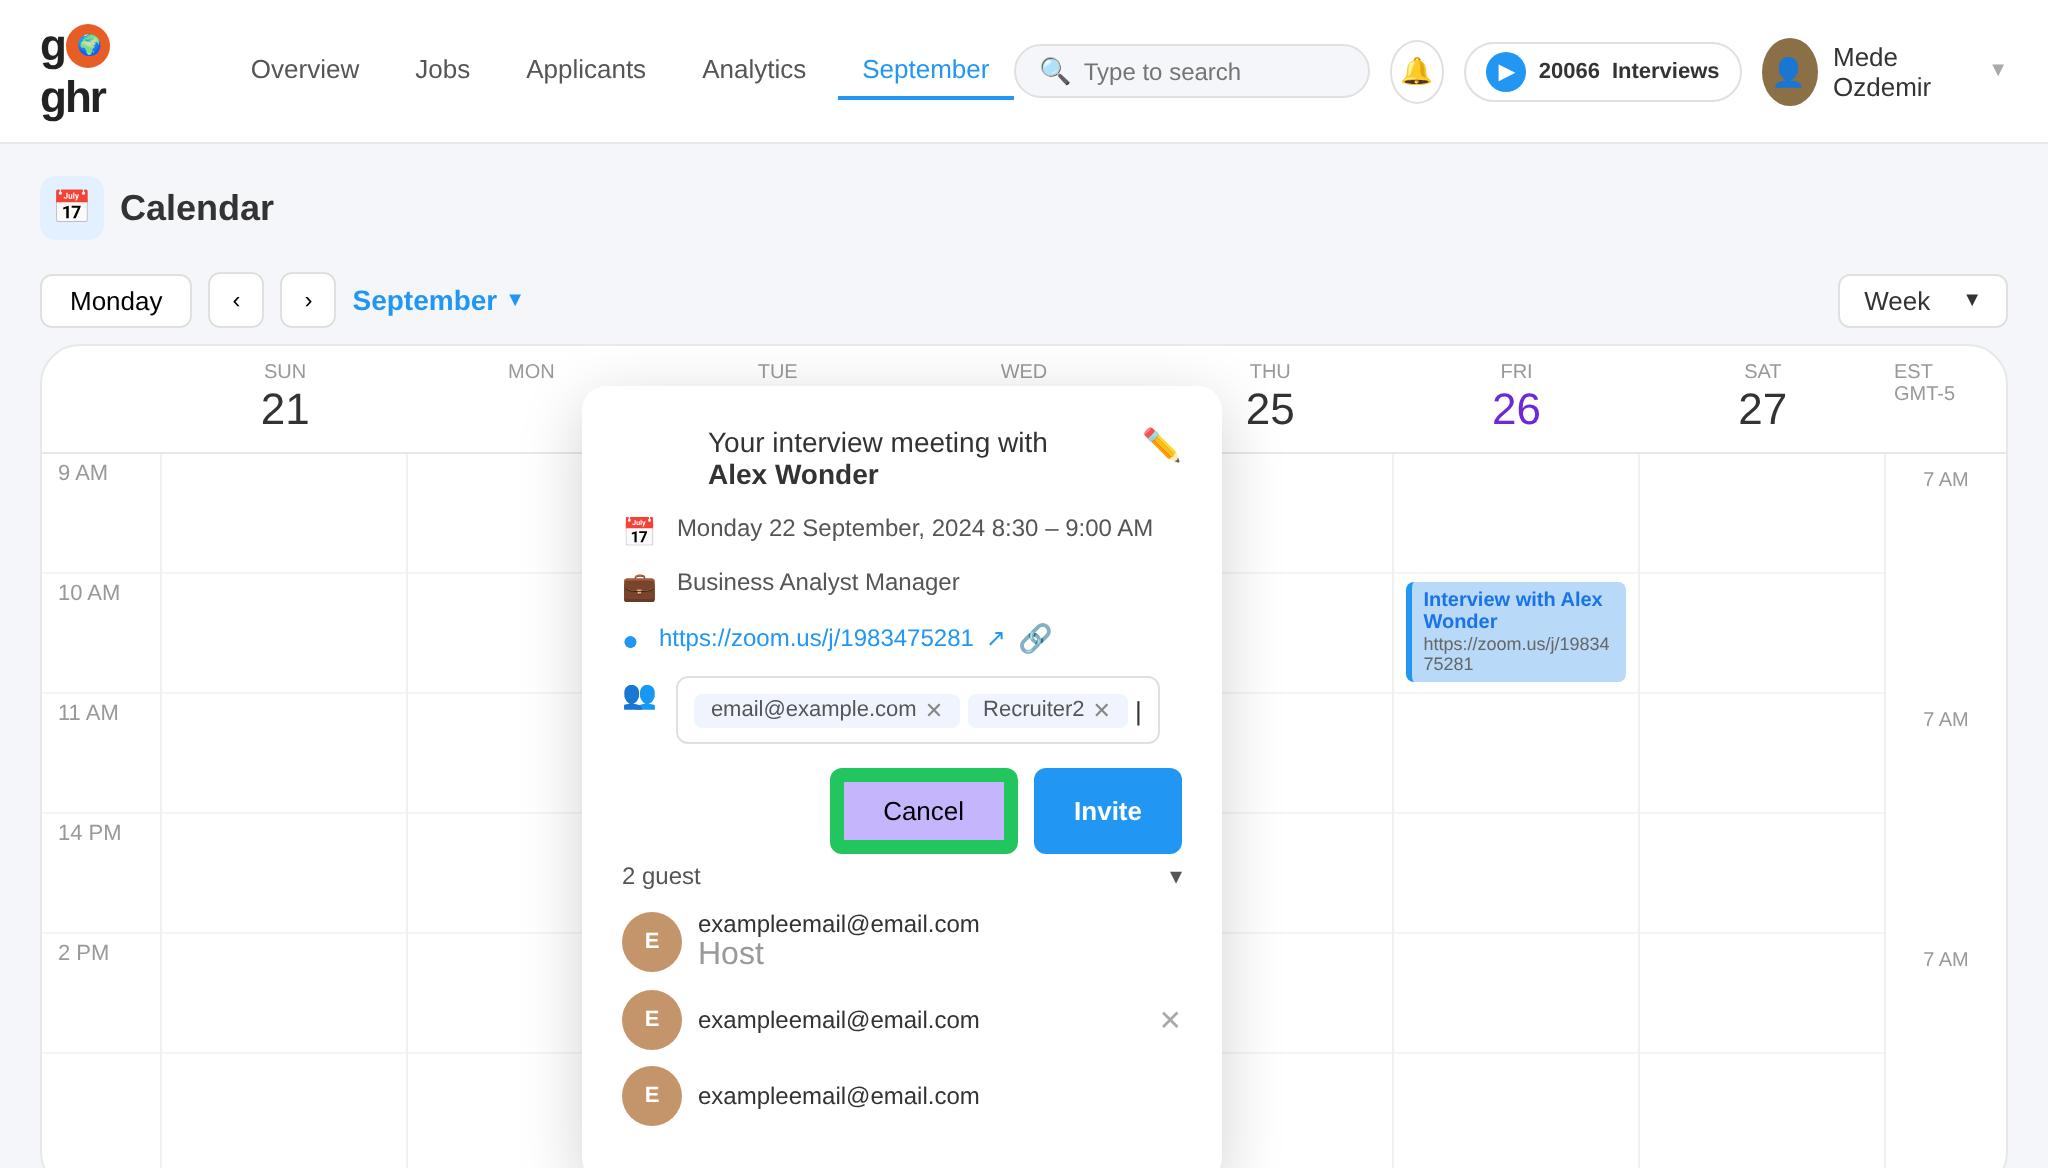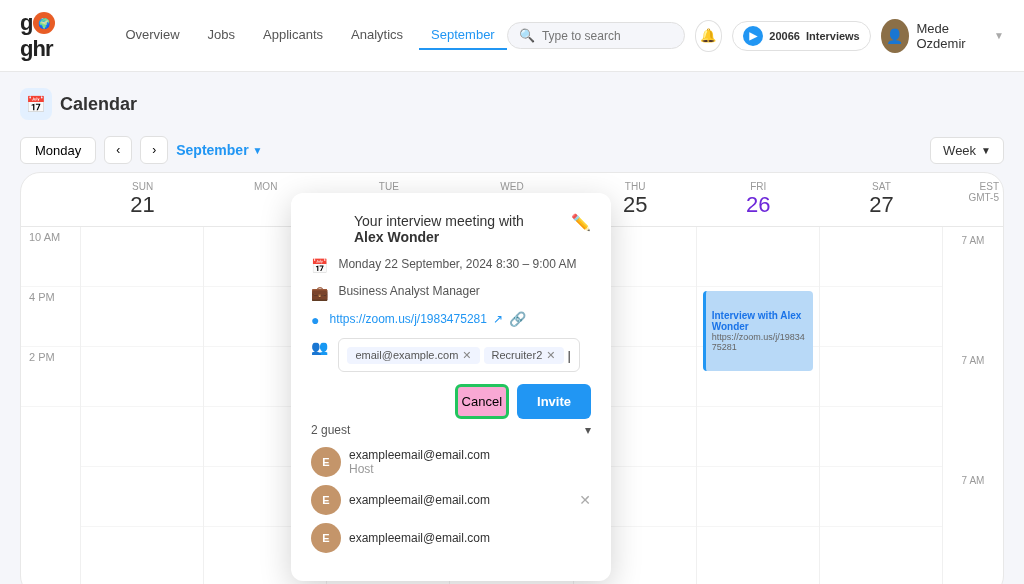--- a/index.html
+++ b/index.html
@@ -29,65 +29,65 @@
     .main { padding: 16px 20px; }
     .calendar-header-row { display: flex; align-items: center; gap: 8px; margin-bottom: 16px; }
     .calendar-icon { width: 32px; height: 32px; background: #e3f0ff; border-radius: 8px; display: flex; align-items: center; justify-content: center; }
     .calendar-title { font-size: 18px; font-weight: 600; }
 
     
     .cal-toolbar { display: flex; align-items: center; gap: 8px; margin-bottom: 8px; }
     .today-btn { padding: 5px 14px; border: 1px solid #e0e0e0; background: #fff; border-radius: 6px; cursor: pointer; font-size: 13px; font-weight: 500; }
     .arrow-btn { width: 28px; height: 28px; border: 1px solid #e0e0e0; background: #fff; border-radius: 6px; cursor: pointer; display: flex; align-items: center; justify-content: center; font-size: 12px; }
     .month-selector { display: flex; align-items: center; gap: 4px; color: #2196F3; font-weight: 600; font-size: 14px; cursor: pointer; }
-    .week-selector { margin-left: auto; display: flex; align-items: center; border: 1px solid #e0e0e0; border-radius: 6px; background: #fff; padding: 5px 12px; gap: 5px; cursor: pointer; font-size: 13px; font-weight: 500; }
+    .week-selector { margin-left: auto; display: flex; align-items: center; border: 1px solid #e0e0e0; border-radius: 6px; background: #fff; padding: 5px 12px; gap: 16px; cursor: pointer; font-size: 13px; font-weight: 500; }
 
     
     .cal-grid-wrapper { background: #fff; border: 1px solid #e8e8e8; border-radius: 20px; overflow: hidden; position: relative; }
     .cal-header { display: grid; grid-template-columns: 60px repeat(7, 1fr) 60px; border-bottom: 1px solid #e8e8e8; }
     .cal-header-cell { padding: 8px 4px; text-align: center; }
     .cal-header-cell .dow { font-size: 10px; color: #999; font-weight: 500; text-transform: uppercase; }
     .cal-header-cell .dom { font-size: 22px; font-weight: 300; color: #333; }
     .cal-header-cell .dom.today { color: #6d28d9; }
     .cal-body { display: grid; grid-template-columns: 60px repeat(7, 1fr) 60px; }
     .time-col { border-right: 1px solid #f0f0f0; }
     .time-slot { height: 60px; display: flex; align-items: flex-start; padding: 4px 8px 0; font-size: 11px; color: #999; border-bottom: 1px solid #f5f5f5; }
     .day-col { border-right: 1px solid #f0f0f0; position: relative; }
     .day-cell { height: 60px; border-bottom: 1px solid #f5f5f5; }
     .est-col { display: flex; flex-direction: column; align-items: center; font-size: 10px; color: #999; padding: 4px; }
-    .est-label { text-align: right; font-size: 10px; color: #999; margin-bottom: 2px; }
+    .est-label { text-align: left; font-size: 10px; color: #999; margin-bottom: 2px; }
 
     
     .popup-overlay { position: absolute; top: 0; left: 0; right: 0; bottom: 0; z-index: 100; pointer-events: none; }
     .popup { position: absolute; background: #fff; border-radius: 12px; box-shadow: 0 8px 32px rgba(0,0,0,0.18); width: 320px; pointer-events: all; padding: 20px; top: 20px; left: 270px; }
     .popup-header { display: flex; justify-content: space-between; align-items: flex-start; margin-bottom: 12px; margin-left: 43px; }
     .popup-title { font-size: 14px; color: #333; }
     .popup-edit-btn { background: none; border: none; cursor: pointer; color: #999; font-size: 16px; }
     .popup-row { display: flex; align-items: flex-start; gap: 10px; margin-bottom: 10px; font-size: 12px; color: #555; }
     .popup-icon { color: #888; font-size: 14px; margin-top: 1px; flex-shrink: 0; }
     .popup-link { color: #2196F3; text-decoration: none; font-size: 12px; }
     .popup-link-row { display: flex; align-items: center; gap: 6px; }
     .tag-input-area { display: flex; align-items: center; flex-wrap: wrap; gap: 4px; border: 1px solid #e0e0e0; border-radius: 6px; padding: 6px 8px; min-height: 34px; }
     .tag { display: flex; align-items: center; background: #f0f4ff; border-radius: 4px; padding: 2px 8px; font-size: 11px; gap: 4px; }
     .tag .close { cursor: pointer; color: #888; font-size: 11px; }
     .tag-cursor { font-size: 13px; color: #333; }
     .popup-actions { display: flex; justify-content: flex-end; gap: 8px; margin-top: 12px; }
-    .btn-cancel { padding: 7px 4px; border: 3px solid #22c55e; background: #f9a8d4; border-radius: 6px; cursor: pointer; font-size: 13px; }
+    .btn-cancel { padding: 7px 20px; border: 7px solid #22c55e; background: #c4b5fd; border-radius: 6px; cursor: pointer; font-size: 13px; }
     .btn-invite { padding: 7px 20px; background: #2196F3; color: #fff; border: none; border-radius: 6px; cursor: pointer; font-size: 13px; font-weight: 600; }
     .guests-section { margin-top: 4px; }
     .guests-header { display: flex; justify-content: space-between; align-items: center; font-size: 12px; color: #555; margin-bottom: 10px; cursor: pointer; }
     .guest-item { display: flex; align-items: center; gap: 8px; margin-bottom: 8px; }
     .guest-avatar { width: 30px; height: 30px; border-radius: 50%; background: #c4956a; display: flex; align-items: center; justify-content: center; color: #fff; font-size: 11px; font-weight: 600; flex-shrink: 0; }
     .guest-info { flex: 1; }
     .guest-email { font-size: 12px; color: #333; }
-    .guest-role { font-size: 12px; color: #999; }
+    .guest-role { font-size: 16px; color: #999; }
     .guest-close { color: #aaa; cursor: pointer; font-size: 14px; }
 
     
-    .fri-event { background: #b8d9f7; border-left: 3px solid #2196F3; border-radius: 4px; padding: 19px 6px; margin: 4px; font-size: 10px; }
+    .fri-event { background: #b8d9f7; border-left: 3px solid #2196F3; border-radius: 4px; padding: 4px 6px; margin: 4px; font-size: 10px; }
   </style>
 </head>
 <body>
 
 <nav class="navbar">
   <div class="logo">
     <span style="font-size:22px;font-weight:800;color:#222;letter-spacing:-1px;">
       g<span style="display:inline-block;width:22px;height:22px;background:#e85d26;border-radius:50%;margin:0 1px;vertical-align:middle;position:relative;top:-1px;">
         <span style="position:absolute;top:50%;left:50%;transform:translate(-50%,-50%);font-size:10px;color:#fff;">🌍</span>
       </span>ghr
@@ -178,22 +178,24 @@
         <div class="dom">27</div>
       </div>
       <div class="cal-header-cell">
         <div class="est-label">EST<br>GMT-5</div>
       </div>
     </div>
 
     <div class="cal-body">
 
       <div class="time-col">
+        <div class="time-slot">9 AM</div>
         <div class="time-slot">10 AM</div>
-        <div class="time-slot">4 PM</div>
+        <div class="time-slot">11 AM</div>
+        <div class="time-slot">14 PM</div>
         <div class="time-slot">2 PM</div>
       </div>
 
       <div class="day-col">
         <div class="day-cell"></div>
         <div class="day-cell"></div>
         <div class="day-cell"></div>
         <div class="day-cell"></div>
         <div class="day-cell"></div>
         <div class="day-cell"></div>

